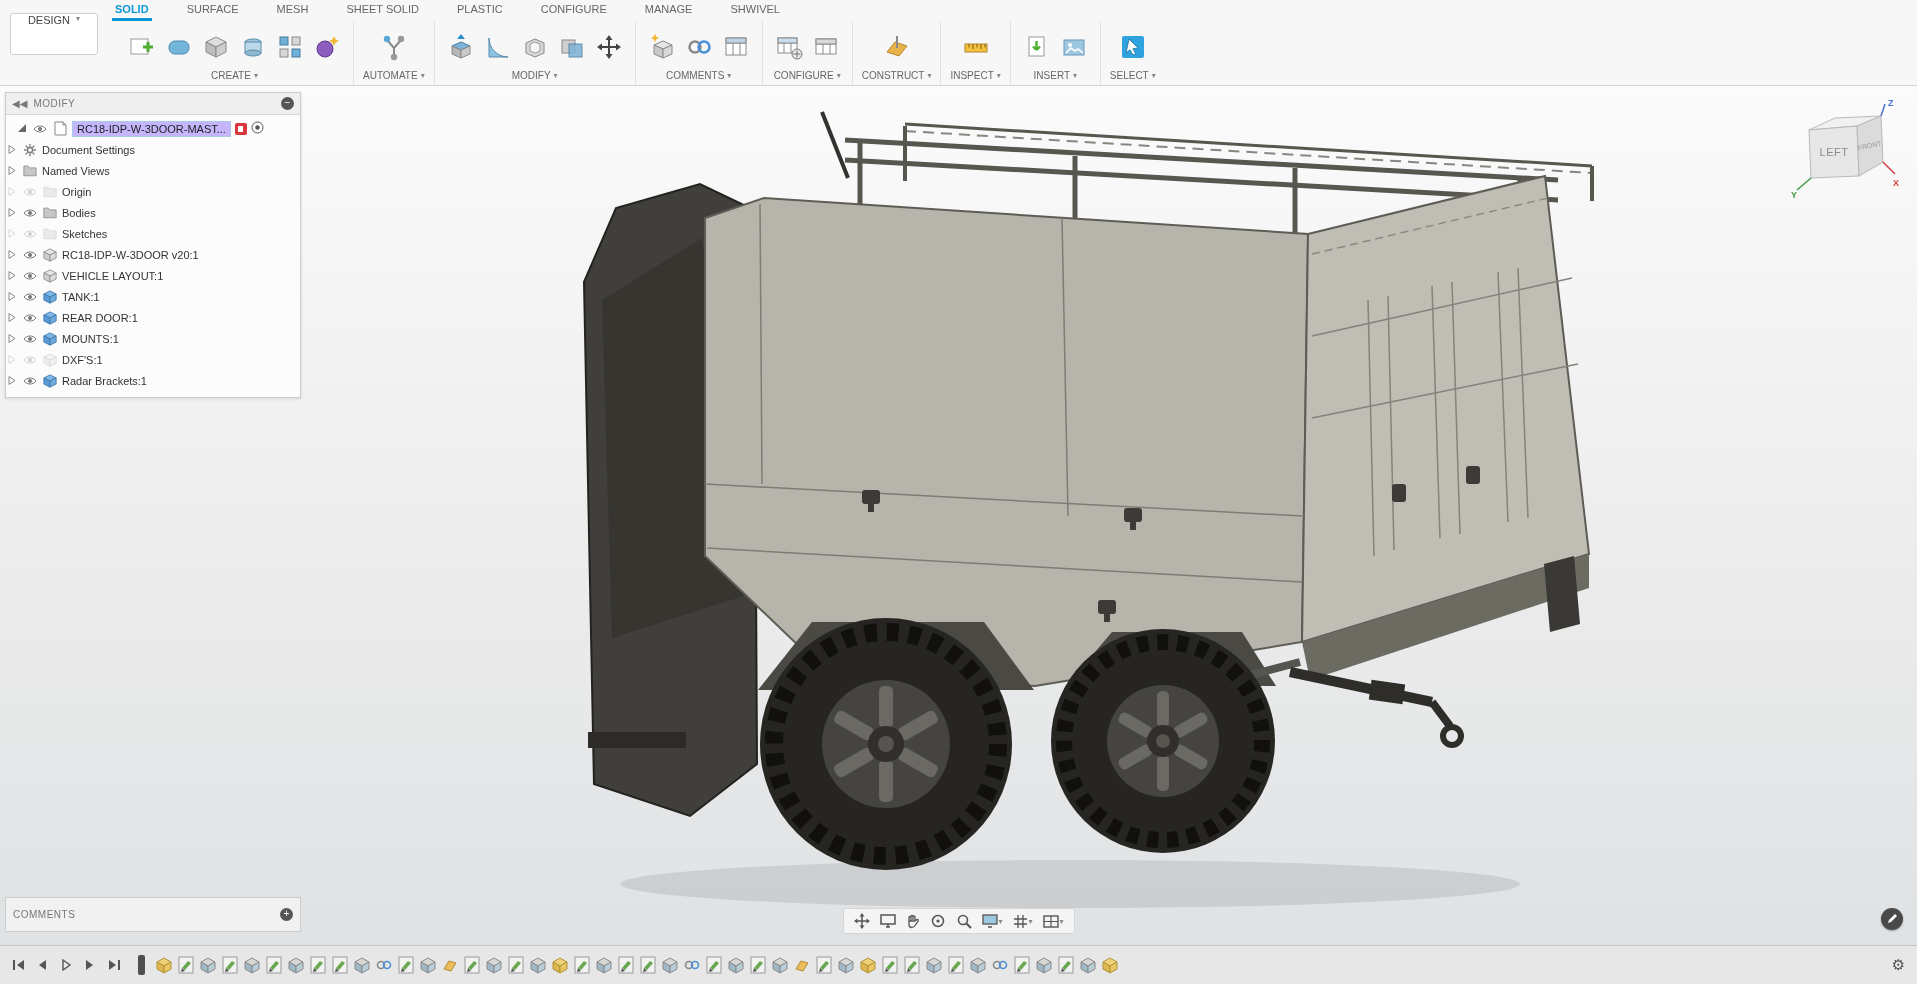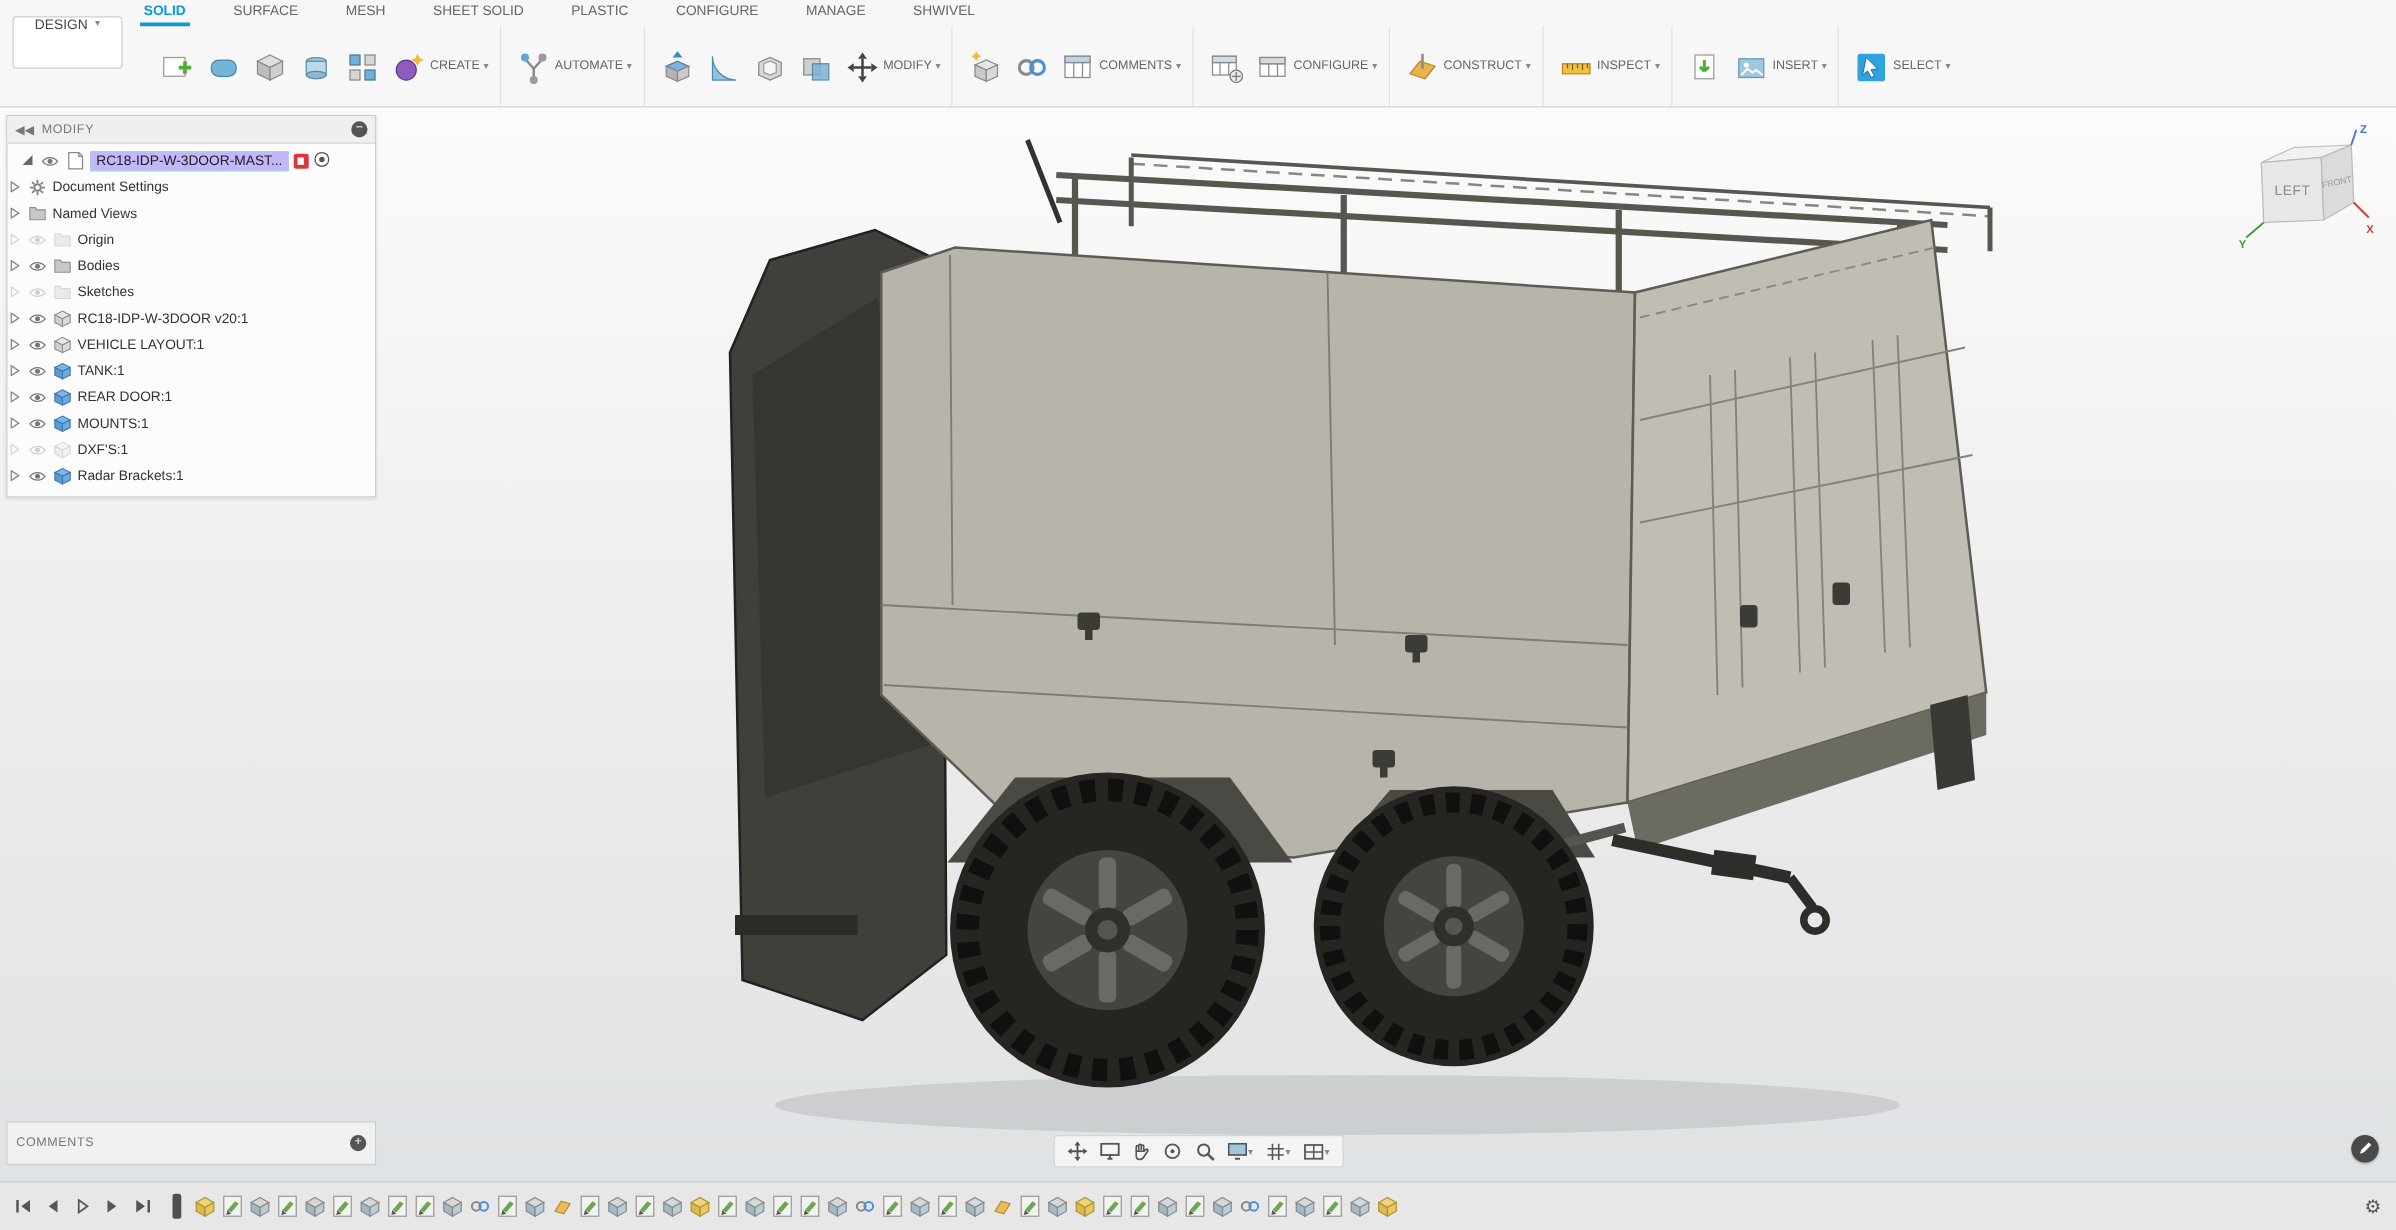--- a/index.html
+++ b/index.html
@@ -7,21 +7,21 @@
   body{font-family:"Liberation Sans",sans-serif;background:#fff;position:relative;font-size:11px;color:#444}
 
   
   .header{position:absolute;top:0;left:0;right:0;height:86px;background:#f7f7f7;border-bottom:1px solid #d2d2d2;z-index:30}
   .design-btn{position:absolute;top:13px;left:10px;width:88px;height:42px;background:#fff;border:1px solid #cfcfcf;border-radius:3px;
     display:flex;align-items:flex-start;justify-content:center;gap:6px;font-size:11px;color:#444;cursor:pointer}
   .tabs{position:absolute;top:0;left:112px;height:21px;display:flex;gap:32px}
   .tab{display:flex;align-items:center;padding:0 3px;font-size:11px;color:#666;border-bottom:3px solid transparent;cursor:pointer;white-space:nowrap}
   .tab.active{color:#0a99d6;border-bottom-color:#0a99d6;font-weight:bold}
   .groups{position:absolute;top:21px;left:116px;height:64px;display:flex}
-  .group{display:flex;flex-direction:row;align-items:center;justify-content:space-between;padding:3px 9px 2px;border-right:1px solid #e2e2e2}
+  .group{display:flex;flex-direction:column;align-items:center;justify-content:space-between;padding:3px 9px 2px;border-right:1px solid #e2e2e2}
   .group-icons{display:flex;align-items:center;gap:3px;flex:1}
   .gi{width:34px;height:36px;display:flex;align-items:center;justify-content:center;border-radius:2px;cursor:pointer}
   .group-label{font-size:10px;color:#666;display:flex;align-items:center;gap:3px;padding-bottom:2px;cursor:pointer;white-space:nowrap}
   .chev{font-size:8px;color:#888}
 
   
   .canvas{position:absolute;top:86px;left:0;right:0;bottom:39px;background:linear-gradient(#fbfbfb 0%,#ececec 55%,#dfe2e4 100%);overflow:hidden;z-index:1}
   .scene{position:absolute;top:0;left:0;width:100%;height:100%}
 
   

